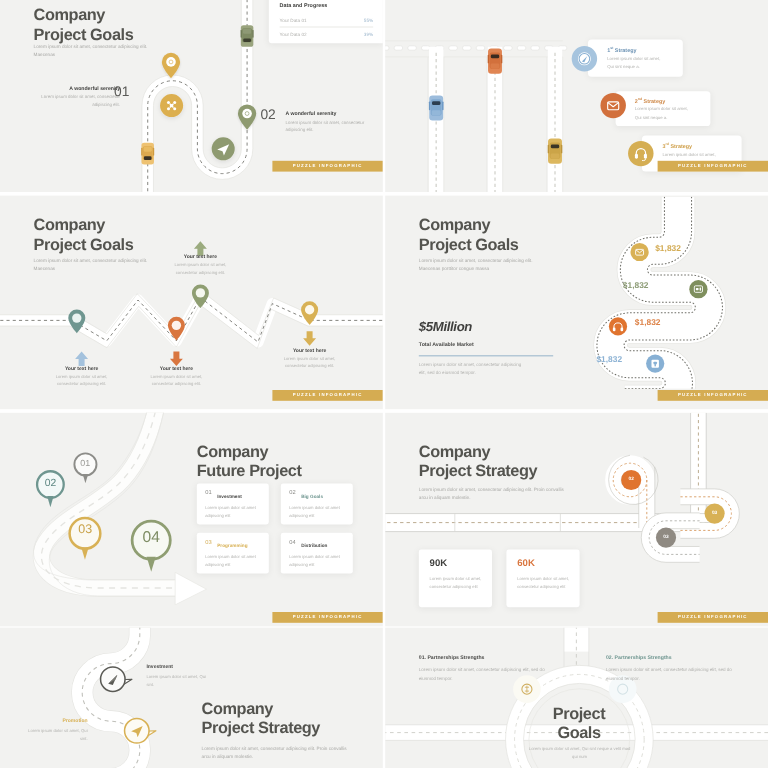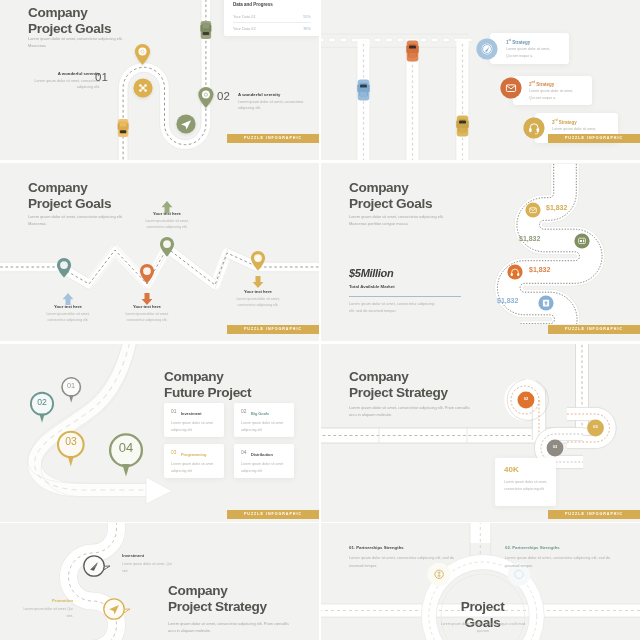--- a/index.html
+++ b/index.html
@@ -490,22 +490,26 @@
   <div class="abs" style="left:197px;top:52px;width:16px;text-align:center;font-size:4px;font-weight:700;color:#fff;">02</div>
   <div class="abs" style="left:266.5px;top:80px;width:16px;text-align:center;font-size:4px;font-weight:700;color:#fff;">03</div>
   <div class="abs" style="left:226px;top:100px;width:16px;text-align:center;font-size:4px;font-weight:700;color:#fff;">03</div>
 
   <div class="abs h1" style="left:28px;top:25px;font-size:13.6px;">
     <div>Company</div>
     <div>Project Strategy</div>
   </div>
   <div class="abs sub" style="left:28px;top:60px;width:123px;font-size:3.9px;line-height:1.8;">Lorem ipsum dolor sit amet, consectetur adipiscing elit. Proin convallis arcu in aliquam molestie.</div>
 
-  <div class="card" style="left:174px;top:114px;width:61px;height:48px;">
-    <div class="abs" style="left:9px;top:7px;font-size:8px;font-weight:700;color:#d8b155;">40K</div>
+  <div class="card" style="left:28px;top:114px;width:61px;height:48px;">
+    <div class="abs" style="left:9px;top:7px;font-size:8px;font-weight:700;color:#3f3f3d;">90K</div>
+    <div class="abs" style="left:9px;top:21px;width:44px;font-size:3.5px;color:#b4b4b1;line-height:2;">Lorem ipsum dolor sit amet, consectetur adipiscing elit</div>
+  </div>
+  <div class="card" style="left:101px;top:114px;width:61px;height:48px;">
+    <div class="abs" style="left:9px;top:7px;font-size:8px;font-weight:700;color:#d9763f;">60K</div>
     <div class="abs" style="left:9px;top:21px;width:44px;font-size:3.5px;color:#b4b4b1;line-height:2;">Lorem ipsum dolor sit amet, consectetur adipiscing elit</div>
   </div>
 
   <div class="badge" style="top:166px;">PUZZLE INFOGRAPHIC</div>
 </div>
 
 <div class="slide c0 r3">
 
   <svg width="319" height="178" viewBox="0 0 319 178">
     <defs>
@@ -585,21 +589,21 @@
       </g>
     </g>
   </svg>
 
   <div class="abs" style="left:28px;top:22px;font-size:4.3px;font-weight:700;color:#4a4a48;">01. Partnerships Strengths</div>
   <div class="abs" style="left:28px;top:32px;width:106px;font-size:3.8px;color:#b0b0ad;line-height:2;">Lorem ipsum dolor sit amet, consectetur adipiscing elit, sed do eiusmod tempor.</div>
 
   <div class="abs" style="left:184px;top:22px;font-size:4.3px;font-weight:700;color:#6f9690;">02. Partnerships Strengths</div>
   <div class="abs" style="left:184px;top:32px;width:106px;font-size:3.8px;color:#b0b0ad;line-height:2;">Lorem ipsum dolor sit amet, consectetur adipiscing elit, sed do eiusmod tempor.</div>
 
-  <div class="abs h1" style="left:111px;top:64px;width:101px;text-align:center;font-size:13.6px;margin-top:12px;">
+  <div class="abs h1" style="left:111px;top:64px;width:101px;text-align:center;font-size:13.6px;">
     <div>Project</div>
     <div>Goals</div>
   </div>
   <div class="abs" style="left:117px;top:98px;width:90px;text-align:center;font-size:3.5px;color:#b4b4b1;line-height:2;">Lorem ipsum dolor sit amet, Qui sint neque a velit mad qui num</div>
 
 </div>
 
 </div>
 
 </body></html>

